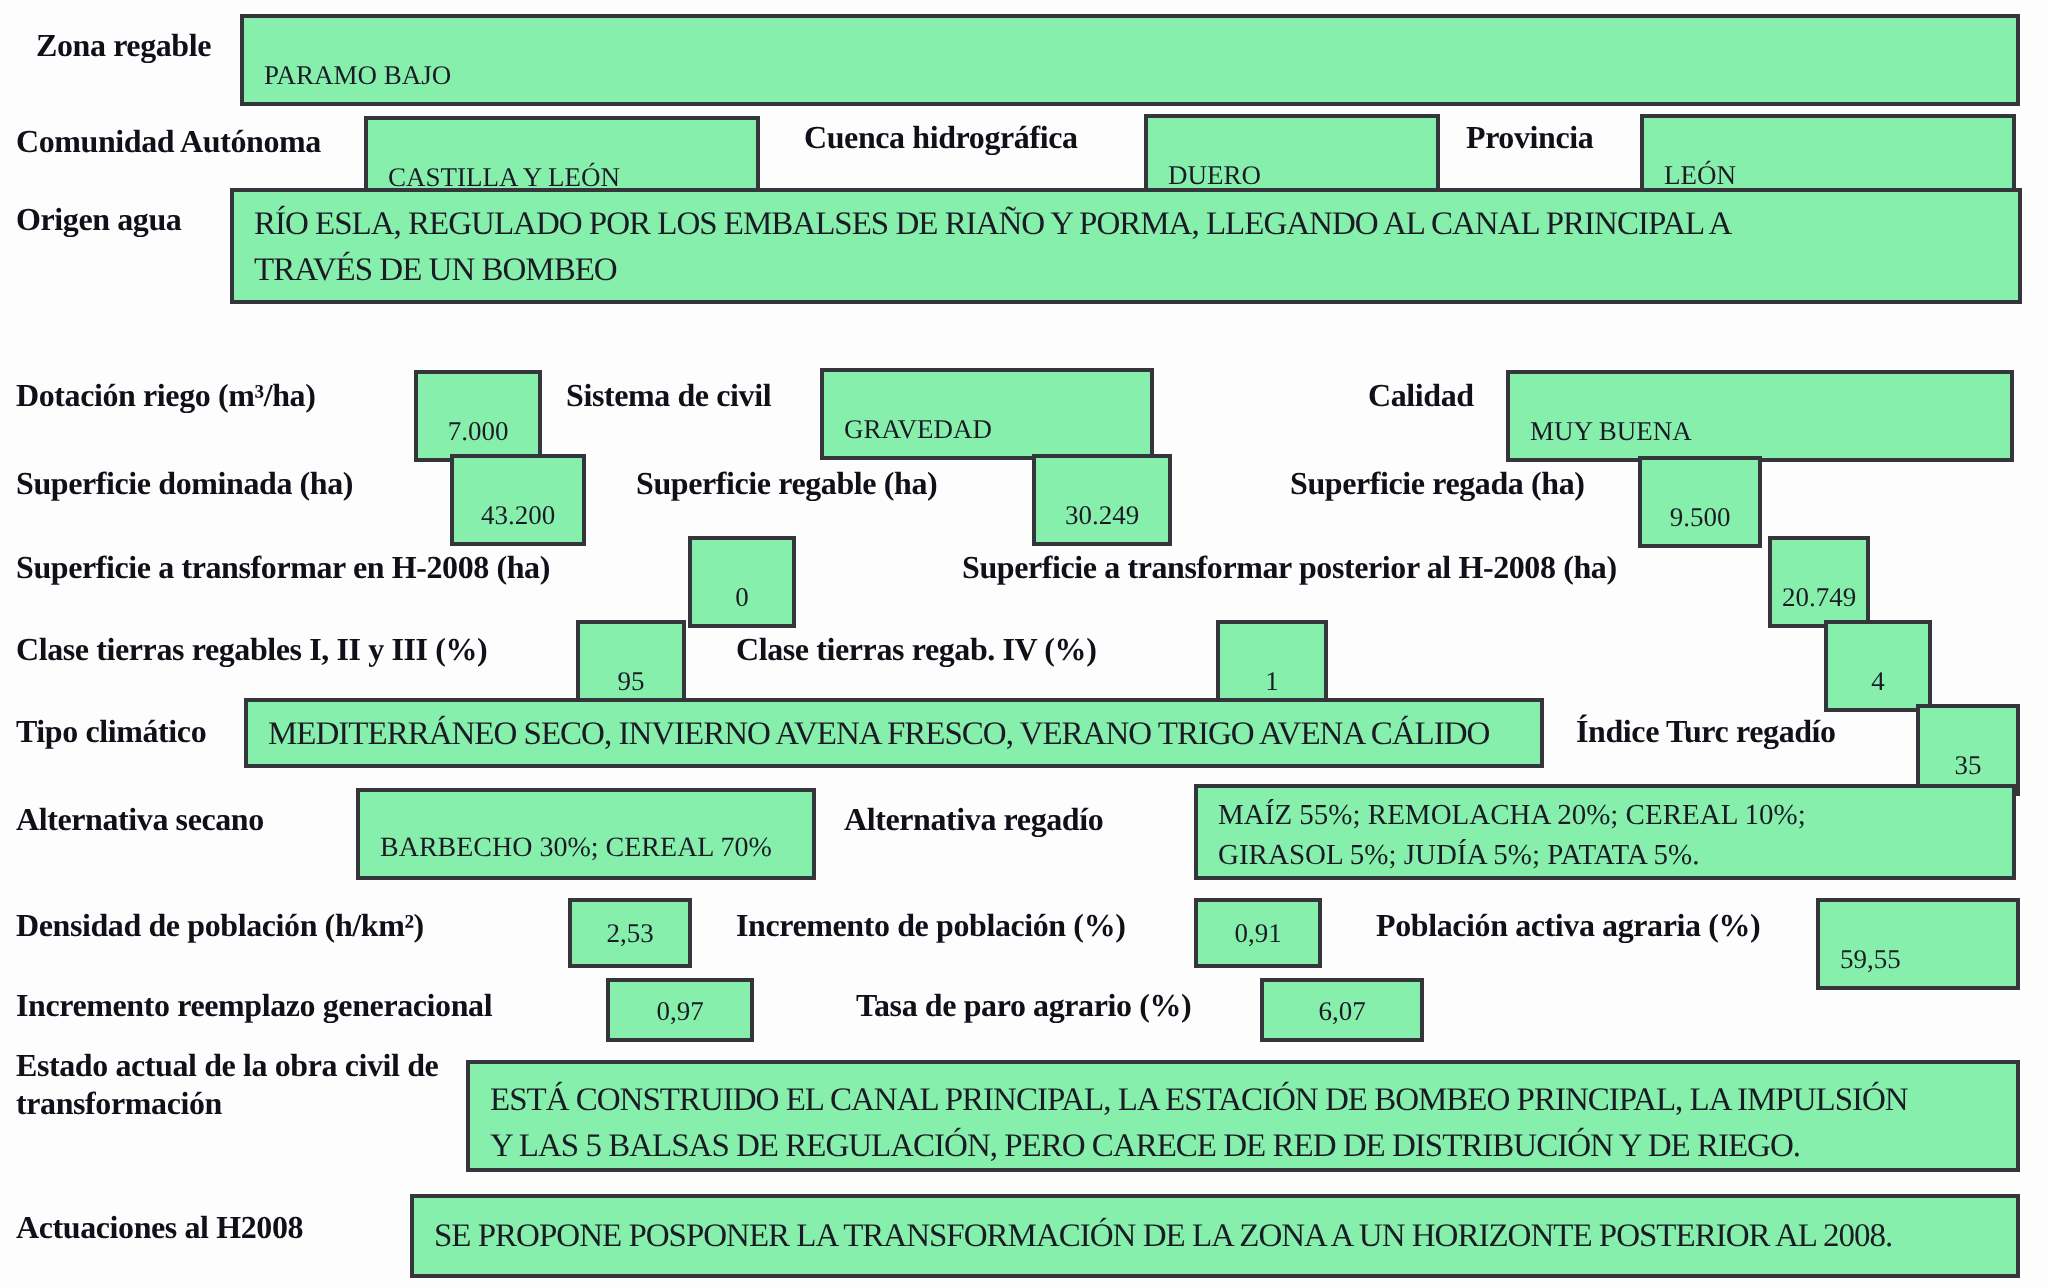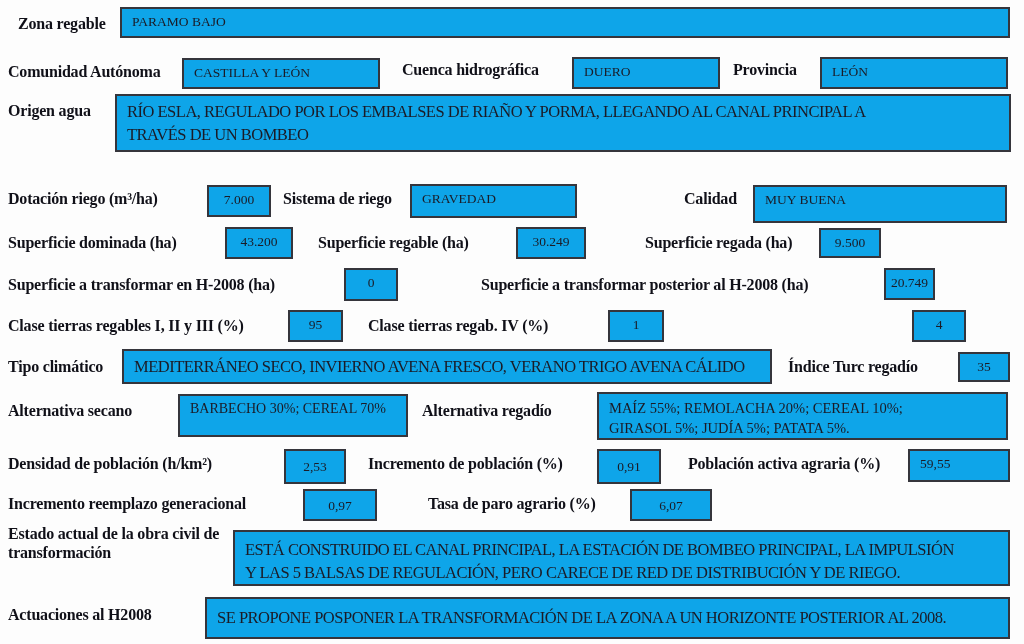--- a/index.html
+++ b/index.html
@@ -17,25 +17,25 @@
     font-size:16px;
     line-height:19px;
     color:#101018;
     letter-spacing:-0.2px;
     white-space:nowrap;
   }
   .lbl.wrap{white-space:normal;}
   .box{
     position:absolute;
     border:2px solid #35353c;
-    background:#0ea5e9;
+    background:#86efac;
     box-sizing:border-box;
     font-size:13.5px;
     color:#1b1b26;
-    padding:5px 10px;
+    padding:21px 10px;
     overflow:hidden;
   }
   .box.center{text-align:center;padding-left:4px;padding-right:4px;}
   .box.bigtext{
     font-size:16.5px;
     letter-spacing:-0.5px;
     line-height:23px;
     padding-top:4px;
   }
   .box .inner{display:block;}
@@ -65,21 +65,21 @@
 
   <div class="lbl" style="left:8px;top:101px;">Origen agua</div>
   <div class="box bigtext" style="left:115px;top:94px;width:896px;height:58px;">
     <span class="inner" style="max-width:778px;">RÍO ESLA, REGULADO POR LOS EMBALSES DE RIAÑO Y PORMA, LLEGANDO AL CANAL PRINCIPAL A TRAVÉS DE UN BOMBEO</span>
   </div>
 
   <div class="lbl" style="left:8px;top:189px;">Dotación riego (m³/ha)</div>
   <div class="box center" style="left:207px;top:185px;width:64px;height:32px;">
     <span>7.000</span>
   </div>
-  <div class="lbl" style="left:283px;top:189px;">Sistema de riego</div>
+  <div class="lbl" style="left:283px;top:189px;">Sistema de civil</div>
   <div class="box" style="left:410px;top:184px;width:167px;height:34px;">
     <span>GRAVEDAD</span>
   </div>
   <div class="lbl" style="left:684px;top:189px;">Calidad</div>
   <div class="box" style="left:753px;top:185px;width:254px;height:38px;">
     <span>MUY BUENA</span>
   </div>
 
   <div class="lbl" style="left:8px;top:233px;">Superficie dominada (ha)</div>
   <div class="box center" style="left:225px;top:227px;width:68px;height:32px;">

